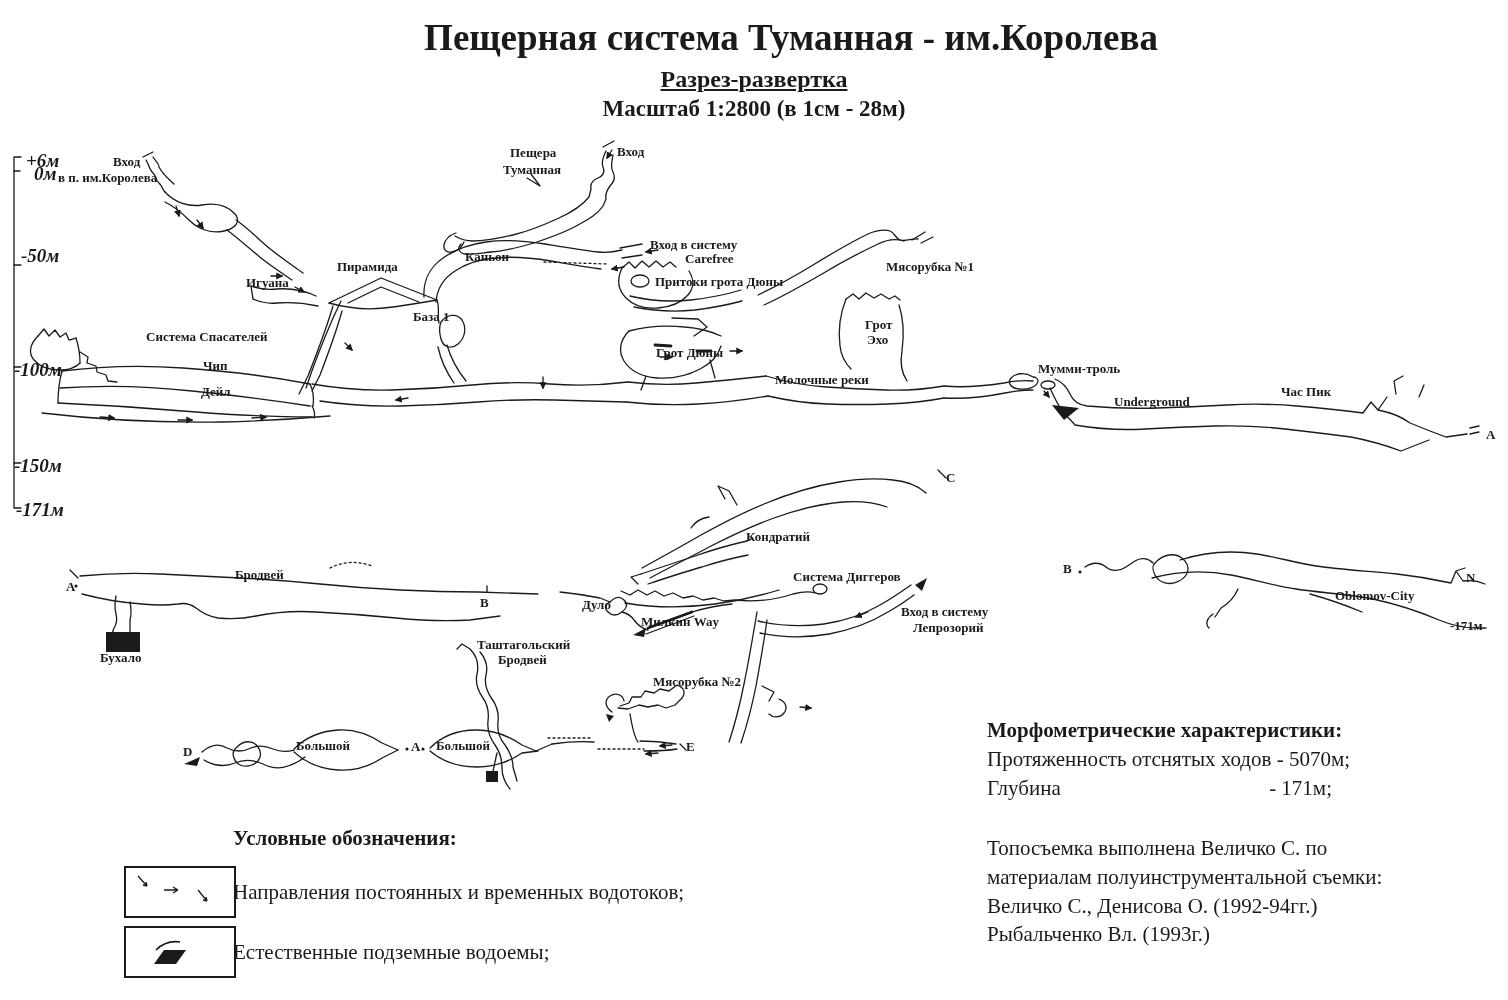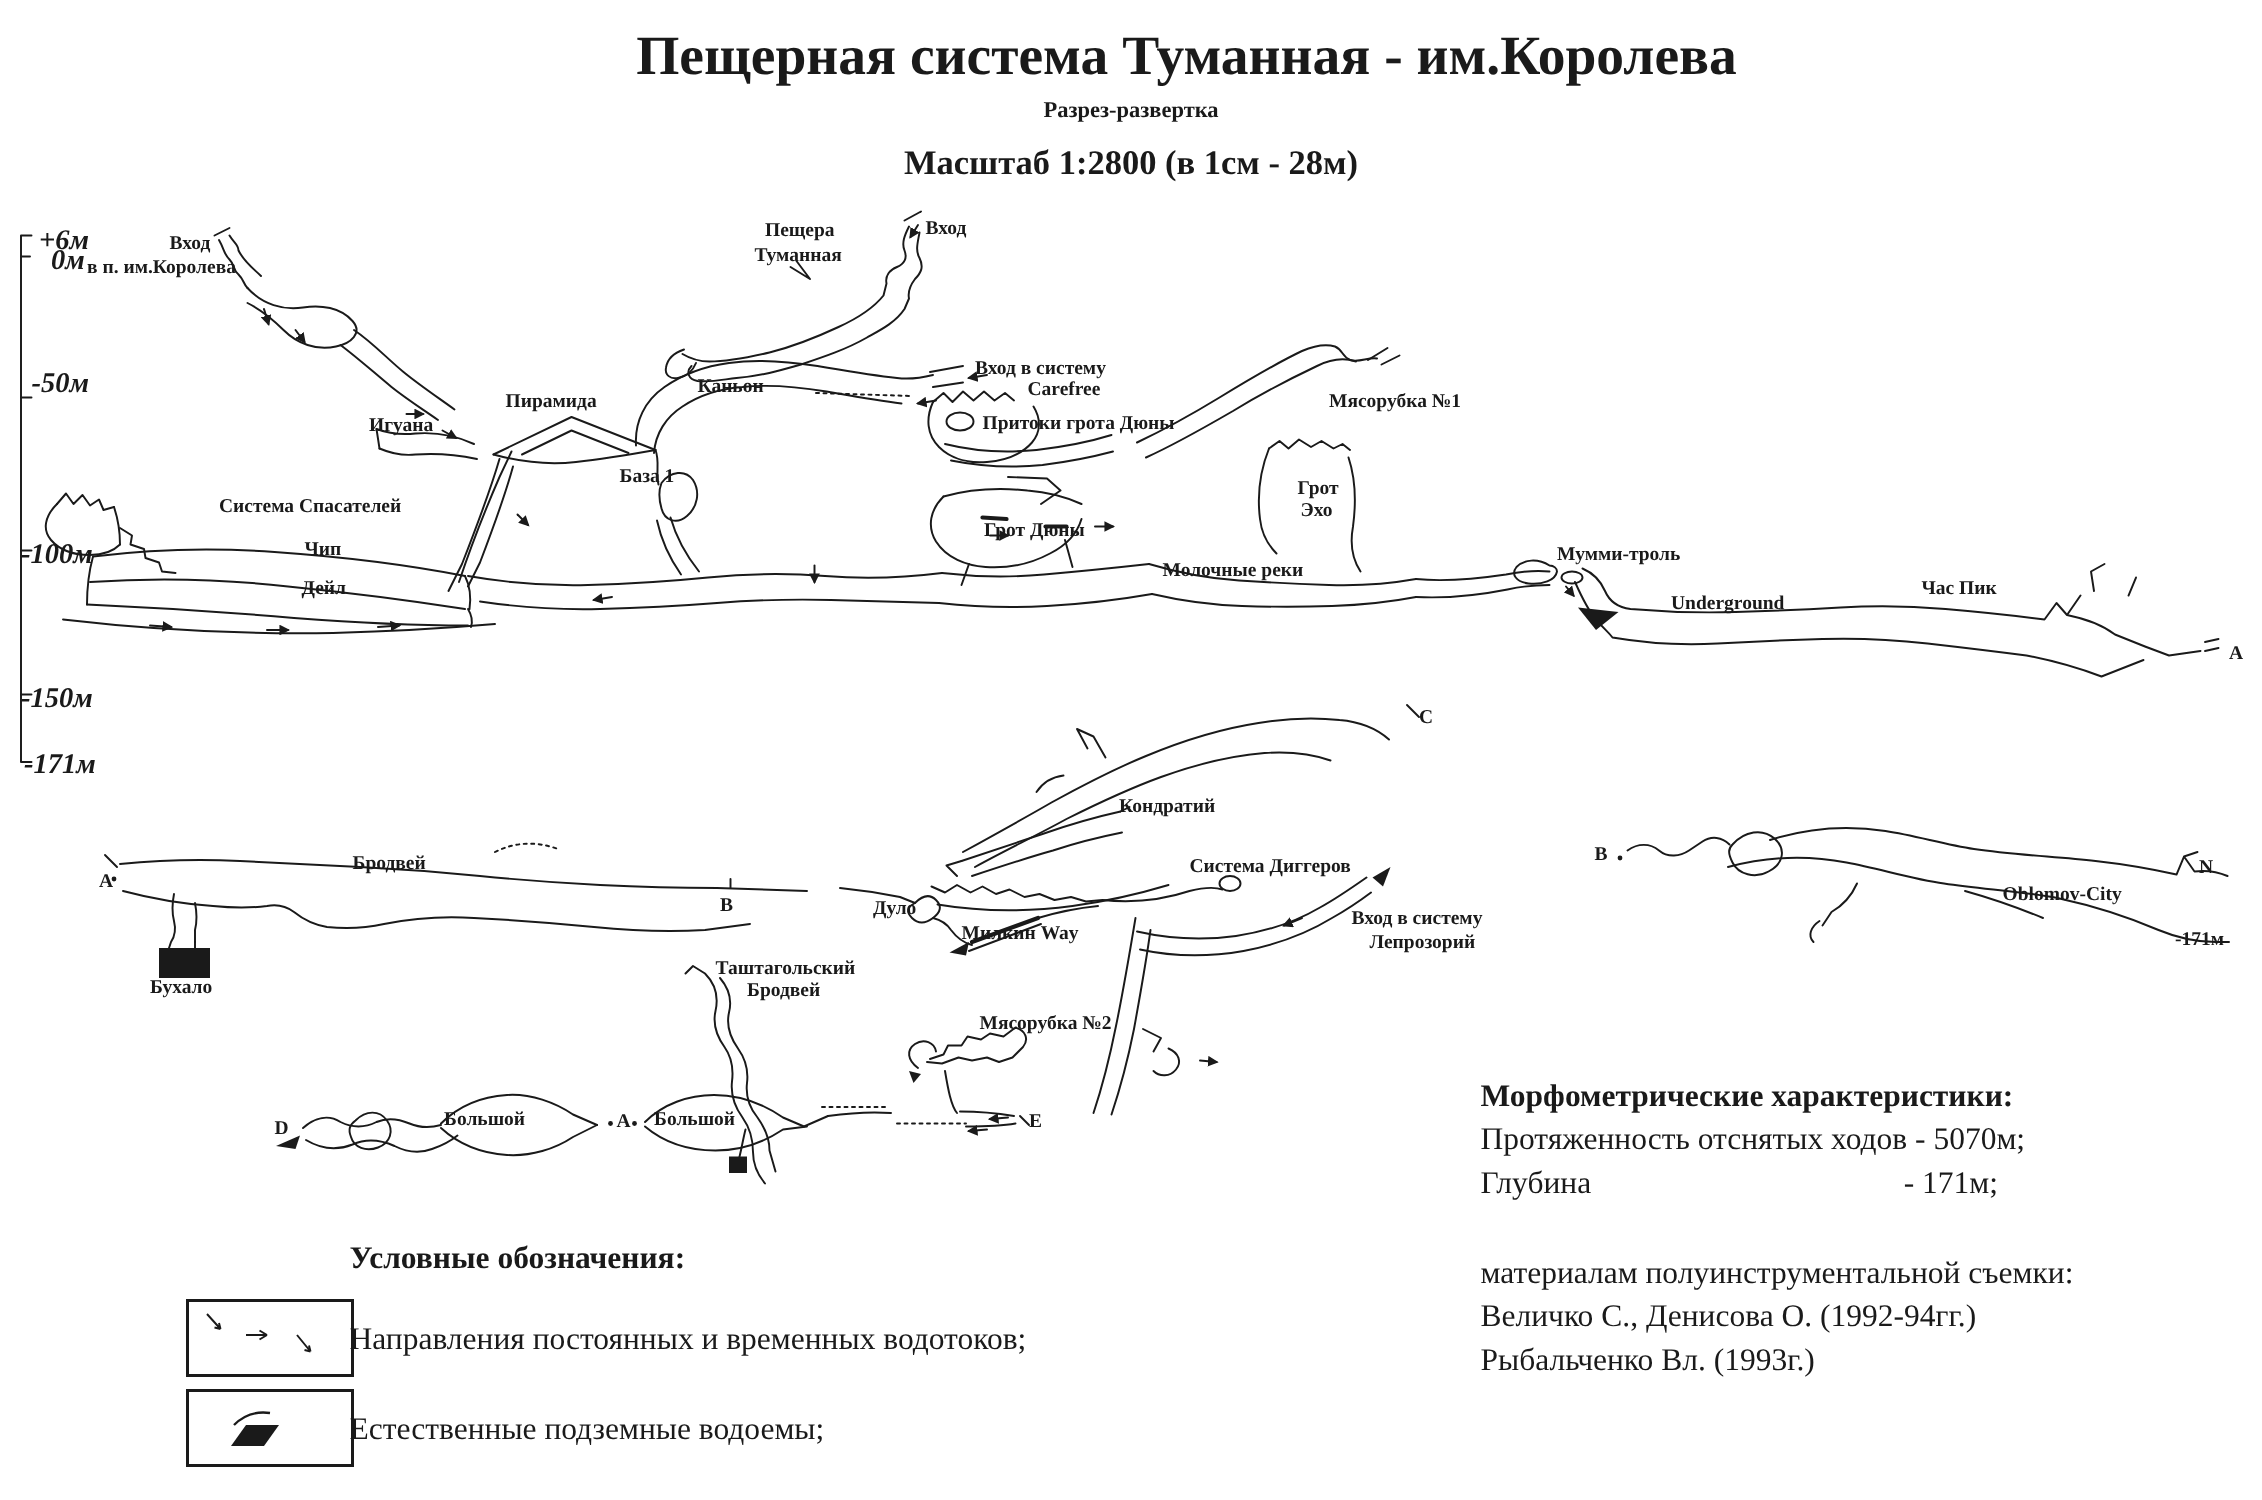--- a/index.html
+++ b/index.html
@@ -1,20 +1,20 @@
 <!DOCTYPE html>
 <html><head>
 <meta charset="utf-8">
 <style>
   html,body{margin:0;padding:0;background:#fff;}
   #page{position:relative;width:1508px;height:1000px;background:#ffffff;overflow:hidden;
         font-family:"Liberation Serif",serif;color:#1a1a1a;}
   .hdr{position:absolute;left:0;width:1508px;text-align:center;white-space:nowrap;}
   .t1{top:16px;font-size:37px;font-weight:bold;padding-left:37px;}
-  .t2{top:66px;font-size:15px;font-weight:bold;}
+  .t2{top:66px;font-size:24px;font-weight:bold;text-decoration:underline;}
   .t3{top:96px;font-size:23px;font-weight:bold;}
   .lbl{position:absolute;font-size:13px;font-weight:bold;line-height:1;white-space:nowrap;}
   .tick{position:absolute;font-size:19px;font-weight:bold;line-height:1;white-space:nowrap;font-style:italic;}
   svg{position:absolute;left:0;top:0;}
   .p{fill:none;stroke:#1a1a1a;stroke-width:1.3px;stroke-linecap:round;stroke-linejoin:round;}
   .thick{stroke-width:2.8px;}
   .dash{stroke-dasharray:2 3;}
   .ink{fill:#1a1a1a;stroke:none;}
   .legend-head{position:absolute;left:233px;top:826px;font-size:21px;font-weight:bold;}
   .legend-box{position:absolute;left:124px;width:108px;height:48px;border:2px solid #1a1a1a;background:#fff;}
@@ -348,18 +348,19 @@
   <div class="notes">
     <div class="head">Морфометрические характеристики:</div>
     <div>Протяженность отснятых ходов - 5070м;</div>
     <div class="depth-row">
       <span>Глубина</span>
       <span>- 171м;</span>
     </div>
   </div>
 
   <div class="survey">
+    <div>Топосъемка выполнена Величко С. по</div>
     <div>материалам полуинструментальной съемки:</div>
     <div>Величко С., Денисова О. (1992-94гг.)</div>
     <div>Рыбальченко Вл. (1993г.)</div>
   </div>
 
 </div>
 
 </body></html>

